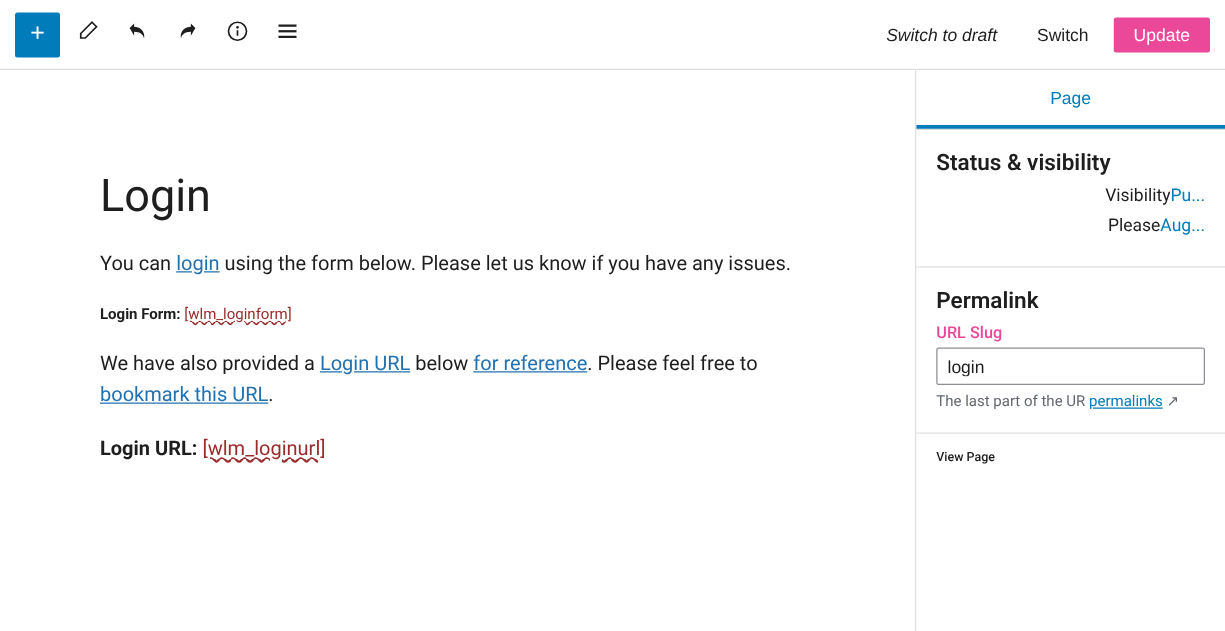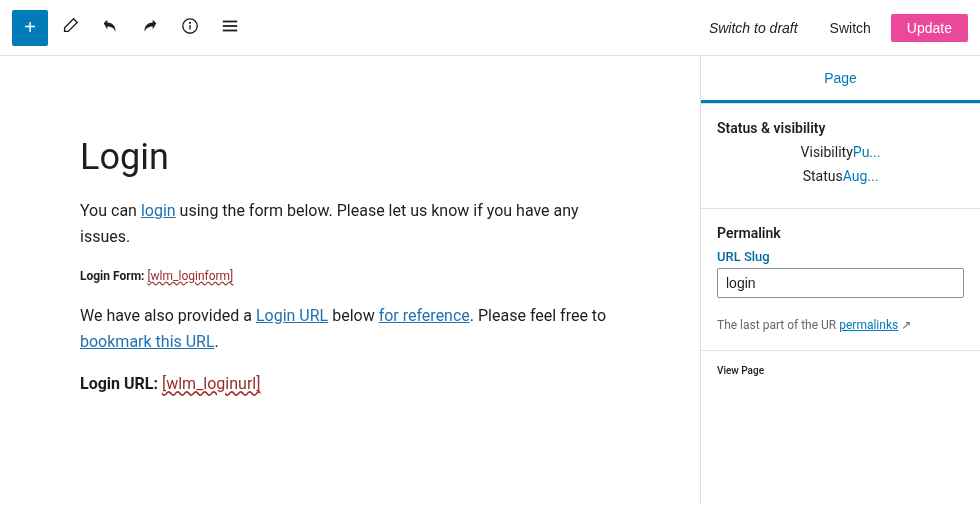--- a/index.html
+++ b/index.html
@@ -135,21 +135,21 @@
     .login-url-block {
       font-size: 16px;
       color: #1e1e1e;
     }
     .login-url-block strong {
       font-weight: 700;
     }
 
     
     .sidebar {
-      width: 280px;
+      width: 248px;
       background: #fff;
       border-left: 1px solid #ddd;
       overflow-y: auto;
     }
     .sidebar-tabs {
       display: flex;
       border-bottom: 1px solid #ddd;
     }
     .sidebar-tab {
       flex: 1;
@@ -165,28 +165,28 @@
     }
     .sidebar-tab.active {
       border-bottom: 3px solid #007cba;
       color: #007cba;
     }
     .sidebar-section {
       padding: 16px;
       border-bottom: 1px solid #e0e0e0;
     }
     .sidebar-section-title {
-      font-size: 14px;
+      font-size: 18px;
       font-weight: 600;
       color: #1e1e1e;
       margin-bottom: 8px;
     }
     .sidebar-row {
       display: flex;
-      justify-content: center;
+      justify-content: flex-end;
       align-items: center;
       margin-bottom: 8px;
       font-size: 14px;
     }
     .sidebar-row-label {
       color: #1e1e1e;
     }
     .sidebar-row-value {
       color: #007cba;
       font-size: 14px;
@@ -196,36 +196,36 @@
       border: 1px solid #cc1818;
       color: #cc1818;
       cursor: pointer;
       padding: 6px 12px;
       border-radius: 2px;
       font-size: 13px;
       margin-top: 8px;
     }
     .url-slug-label {
       font-size: 13px;
-      color: #0369a1;
+      color: #ec4899;
       margin-bottom: 4px;
       font-weight: 500;
     }
     .url-slug-input {
       width: 100%;
       border: 1px solid #8c8f94;
       border-radius: 2px;
       padding: 6px 8px;
       font-size: 14px;
       color: #1e1e1e;
     }
     .permalink-desc {
       font-size: 12px;
       color: #646970;
-      margin-top: 18px;
+      margin-top: 4px;
       line-height: 1.5;
     }
     .permalink-link {
       color: #007cba;
       text-decoration: underline;
       cursor: pointer;
     }
     .view-page-link {
       color: #1e1e1e;
       font-size: 10px;
@@ -319,21 +319,21 @@
       <button class="sidebar-tab active">Page</button>
     </div>
 
     <div class="sidebar-section">
       <div class="sidebar-section-title">Status &amp; visibility</div>
       <div class="sidebar-row">
         <span class="sidebar-row-label">Visibility</span>
         <span class="sidebar-row-value">Pu...</span>
       </div>
       <div class="sidebar-row">
-        <span class="sidebar-row-label">Status</span>
+        <span class="sidebar-row-label">Please</span>
         <span class="sidebar-row-value">Aug...</span>
       </div>
     </div>
 
     <div class="sidebar-section">
       <div class="sidebar-section-title">Permalink</div>
       <div class="url-slug-label">URL Slug</div>
       <input class="url-slug-input" type="text" value="login" style="">
       <p class="permalink-desc">
         <span>The last part of the UR</span>

